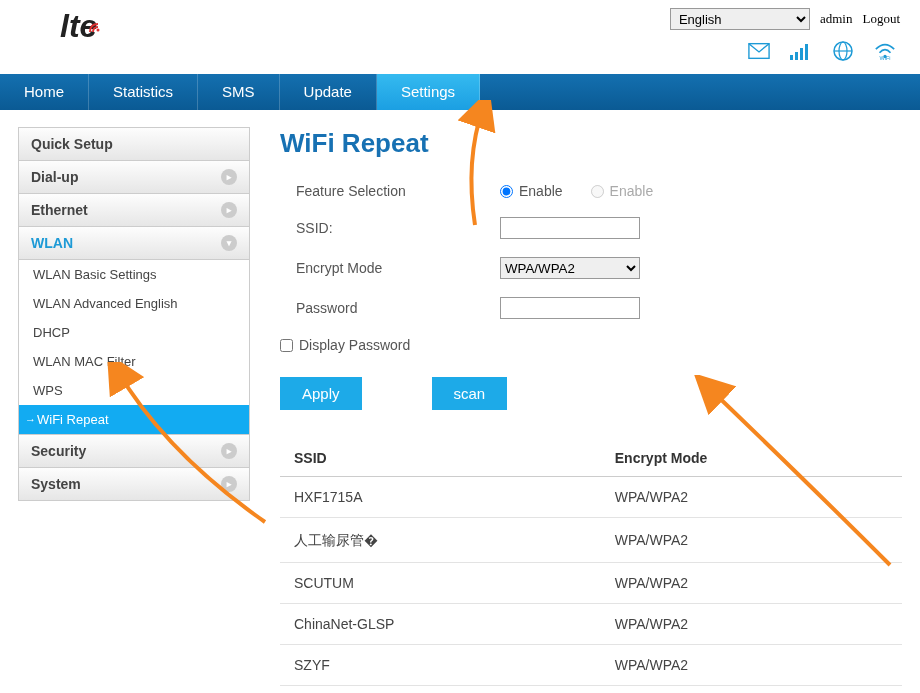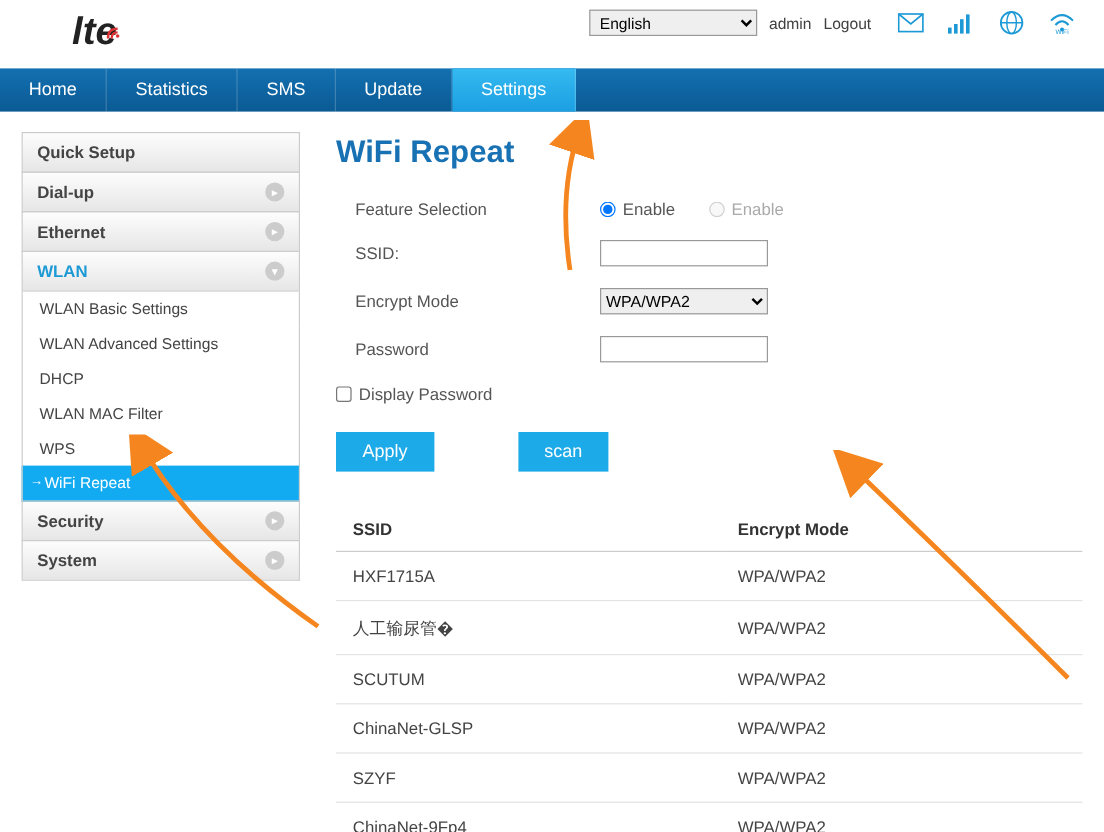--- a/index.html
+++ b/index.html
@@ -1,23 +1,23 @@
 <!DOCTYPE html>
 <html><head>
 <meta charset="utf-8">
 <style>
 * { box-sizing: border-box; margin: 0; padding: 0; }
 body { font-family: Arial, sans-serif; font-size: 14px; color: #333; background: #fff; width: 920px; }
 .header { display: flex; justify-content: space-between; align-items: flex-start; padding: 8px 20px 0 60px; }
 .logo { font-size: 32px; font-weight: bold; color: #222; font-style: italic; position: relative; }
 .logo-dot { position: absolute; top: -2px; right: -6px; }
-.top-right { display: flex; align-items: flex-end; gap: 22px; }
+.top-right { display: flex; flex-direction: column; align-items: flex-end; gap: 10px; }
 .top-links { display: flex; align-items: center; gap: 10px; font-size: 13px; }
 .lang-select { border: 1px solid #999; padding: 1px 4px; font-size: 13px; }
-.top-link { color: #404040; text-decoration: none; cursor: pointer; }
+.top-link { color: #000000; text-decoration: none; cursor: pointer; font-family: Liberation Serif, serif; }
 .status-icons { display: flex; align-items: center; gap: 20px; padding-right: 4px; }
 .icon { width: 22px; height: 22px; display: inline-flex; align-items: center; justify-content: center; }
 .navbar { background: linear-gradient(#1470b0, #0a5a94); display: flex; height: 36px; margin-top: 12px; }
 .nav-item { color: #fff; padding: 0 24px; line-height: 36px; font-size: 15px; cursor: pointer; border-right: 1px solid rgba(255,255,255,.2); }
 .nav-item.active { background: linear-gradient(#35baf0, #1b9fe2); }
 .main { display: flex; padding: 18px; gap: 30px; align-items: flex-start; }
 .sidebar { width: 232px; }
 .side-item { display: flex; justify-content: space-between; align-items: center; padding: 8px 12px; border: 1px solid #ccc; background: linear-gradient(#fdfdfd,#e6e6e6); font-weight: bold; color: #444; cursor: pointer; margin-top: -1px; font-size: 14px; }
 .side-item.selected { color: #1d9ad6; }
 .side-sub { padding: 7px 14px; color: #444; cursor: pointer; border-left: 1px solid #ccc; border-right: 1px solid #ccc; font-size: 13px; }
@@ -115,21 +115,21 @@
     <div class="side-item">
         <span>Ethernet</span>
         <span class="circ">▸</span>
       </div>
     <div class="side-item selected">
         <span>WLAN</span>
         <span class="circ">▾</span>
       </div>
     <div id="wlan-subs">
         <div class="side-sub">WLAN Basic Settings</div>
-        <div class="side-sub">WLAN Advanced Settings</div>
+        <div class="side-sub">WLAN Advanced English</div>
         <div class="side-sub">DHCP</div>
         <div class="side-sub">WLAN MAC Filter</div>
         <div class="side-sub">WPS</div>
         <div class="side-sub active">WiFi Repeat</div>
       </div>
     <div class="side-item">
         <span>Security</span>
         <span class="circ">▸</span>
       </div>
     <div class="side-item">

